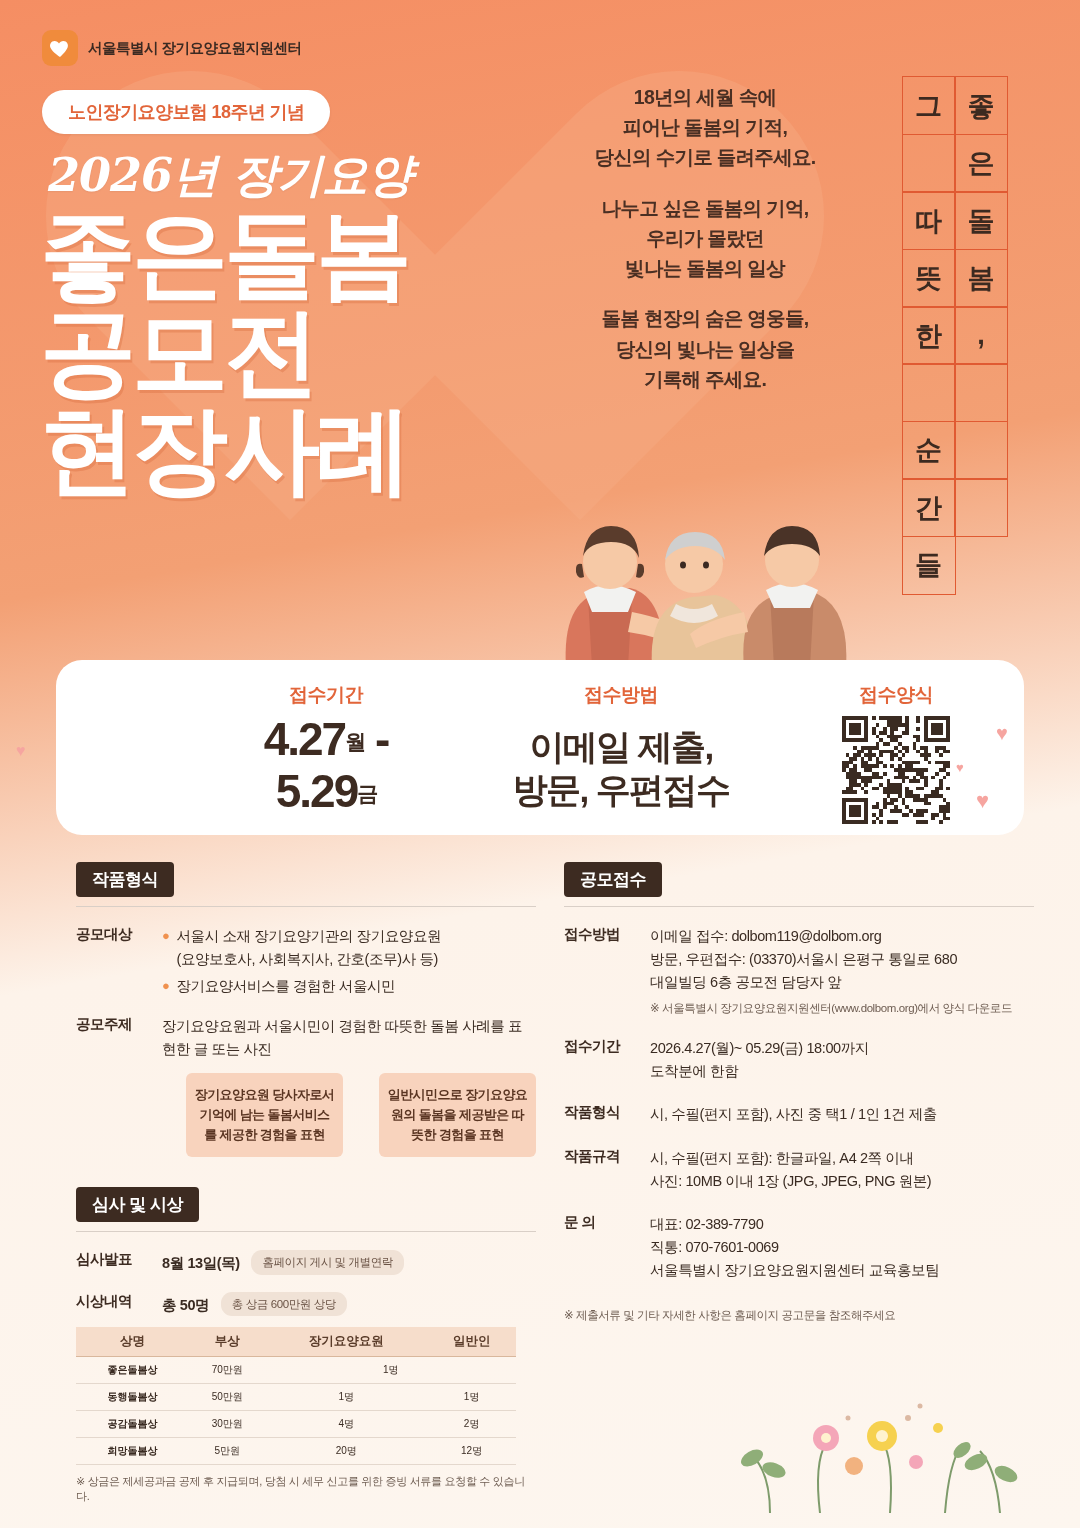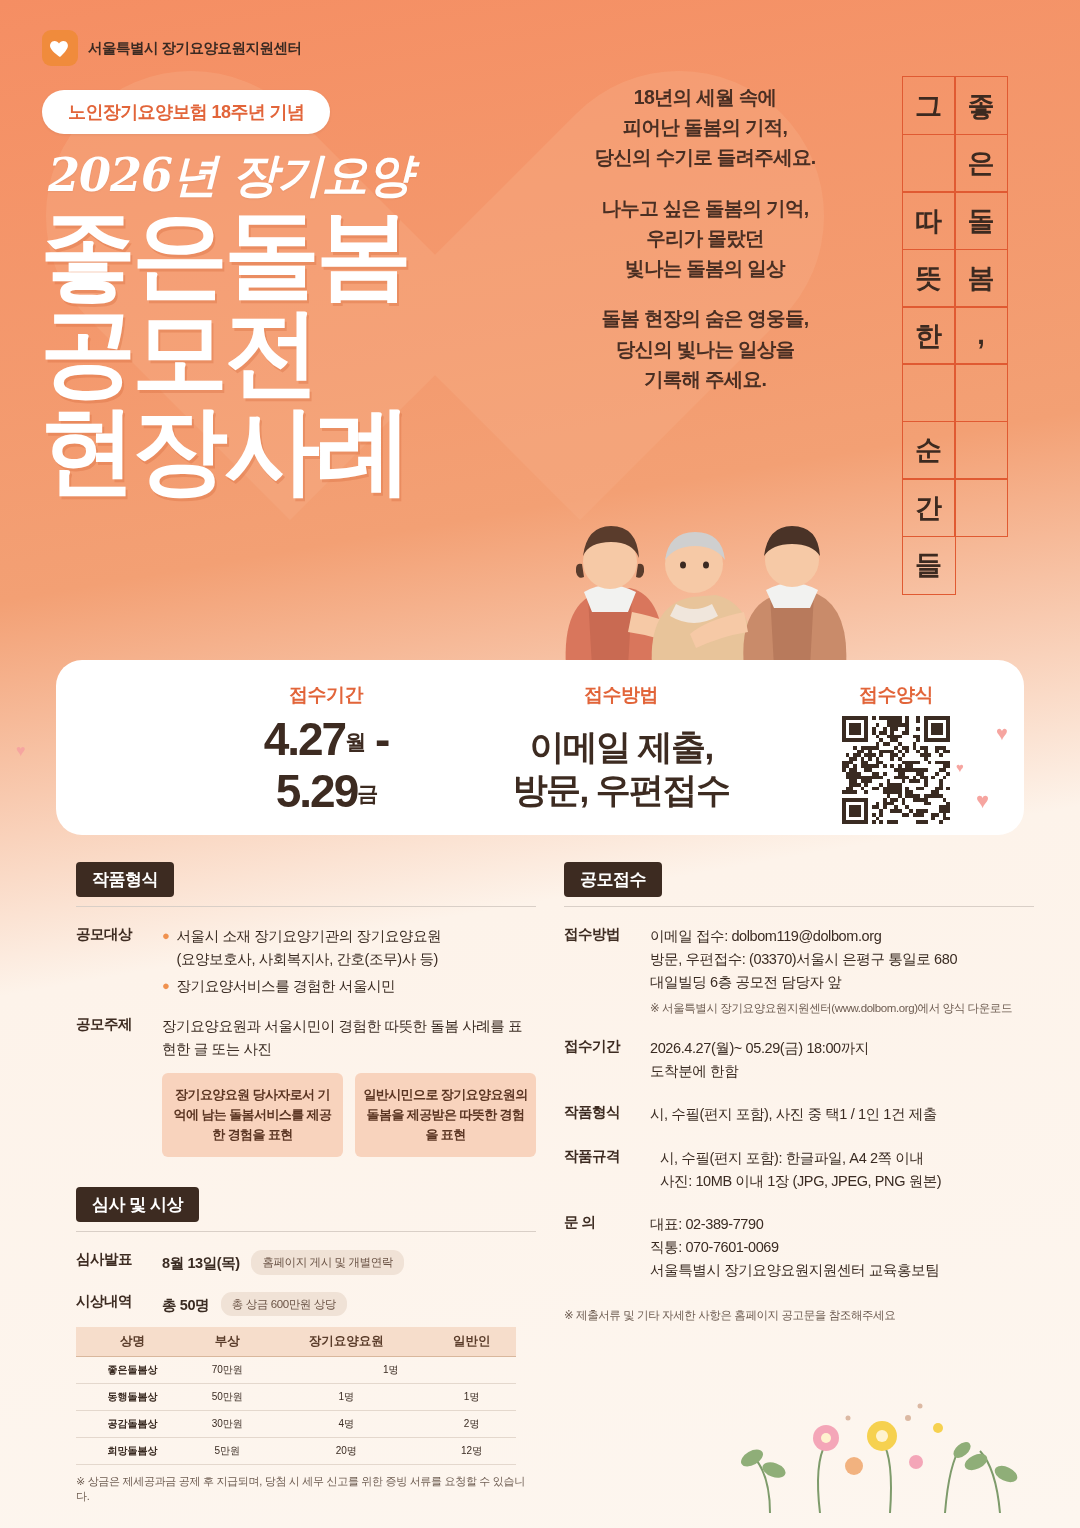--- a/index.html
+++ b/index.html
@@ -100,21 +100,21 @@
   .row { display:flex; margin-bottom: 16px; font-size: 14.5px; color:#3a2b22; }
   .row .lbl { width: 86px; flex:none; font-weight:800; color:#3d2b21; letter-spacing:-0.5px;}
   .row .val { flex:1; line-height:1.6; letter-spacing:-0.4px;}
   .bullet { display:flex; gap:7px; }
   .bullet .dot { color:#f0914e; font-size: 13px; line-height: 1.7; }
   .note { font-size: 11.5px; color:#6d5c51; margin-top:4px; letter-spacing:-0.4px;}
 
   .theme-boxes { display:flex; gap: 12px; margin-top: 12px; }
   .theme-box {
     flex:1; background:#f8d3bd; border-radius: 6px; padding: 12px 8px;
-    text-align:center; font-size: 13px; font-weight:800; color:#5a3522; line-height:1.55; letter-spacing:-0.6px;
+    text-align:center; font-size: 13px; font-weight:800; color:#5a3522; line-height:1.55; letter-spacing:-0.6px;margin-left:24px;
   }
 
   .pill { display:inline-block; background:#f0e2d6; color:#6b5446; border-radius:11px;
           font-size: 11.5px; padding: 3px 11px; margin-left:8px; vertical-align:2px; letter-spacing:-0.4px;}
 
   table { border-collapse: collapse; width: 440px; margin-top: 10px; }
   th { background:#f6ddcb; color:#5a3c2a; font-weight:700; font-size: 12.5px; padding: 6px 4px; border-bottom:1px solid #d9b79c;}
   td { text-align:center; font-size: 10px; color:#3a2b22; padding: 6px 4px; border-bottom: 1px solid #e4d8cd; }
   td.name { font-weight:800; }
   .tfoot-note { font-size: 11px; color:#6d5c51; margin-top: 9px; letter-spacing:-0.3px;}
@@ -754,21 +754,21 @@
               <div>2026.4.27(월)~ 05.29(금) 18:00까지</div>
               <div>도착분에 한함</div>
             </div>
           </div>
           <div class="row" style="margin-bottom: 20px;">
             <div class="lbl">작품형식</div>
             <div class="val">
               <div>시, 수필(편지 포함), 사진 중 택1 / 1인 1건 제출</div>
             </div>
           </div>
-          <div class="row" style="margin-bottom: 20px; gap: 10px;">
+          <div class="row" style="margin-bottom: 20px;">
             <div class="lbl">작품규격</div>
             <div class="val">
               <div>시, 수필(편지 포함): 한글파일, A4 2쪽 이내</div>
               <div>사진: 10MB 이내 1장 (JPG, JPEG, PNG 원본)</div>
             </div>
           </div>
           <div class="row" style="margin-bottom: 20px;">
             <div class="lbl">문   의</div>
             <div class="val">
               <div>대표: 02-389-7790</div>

